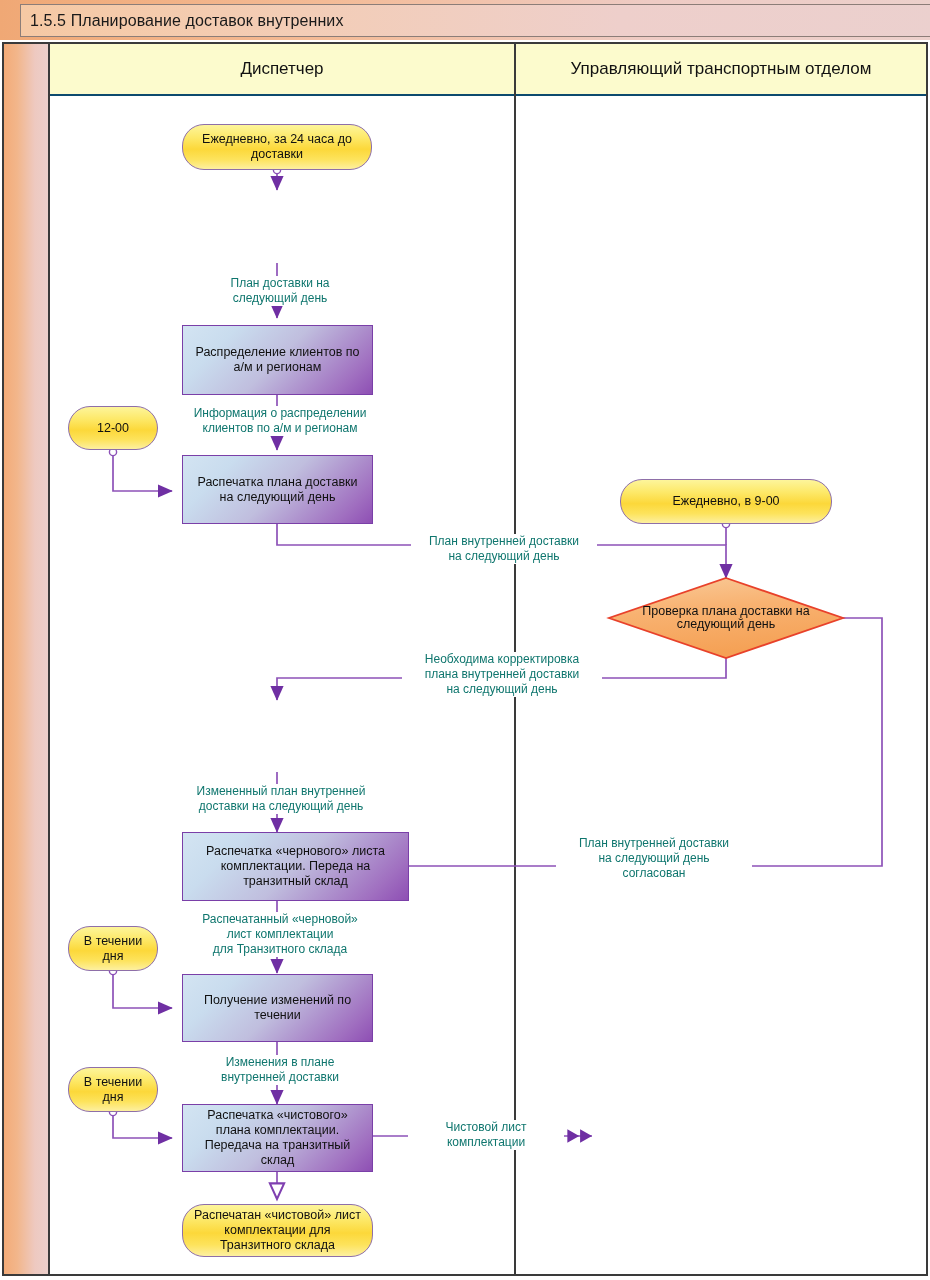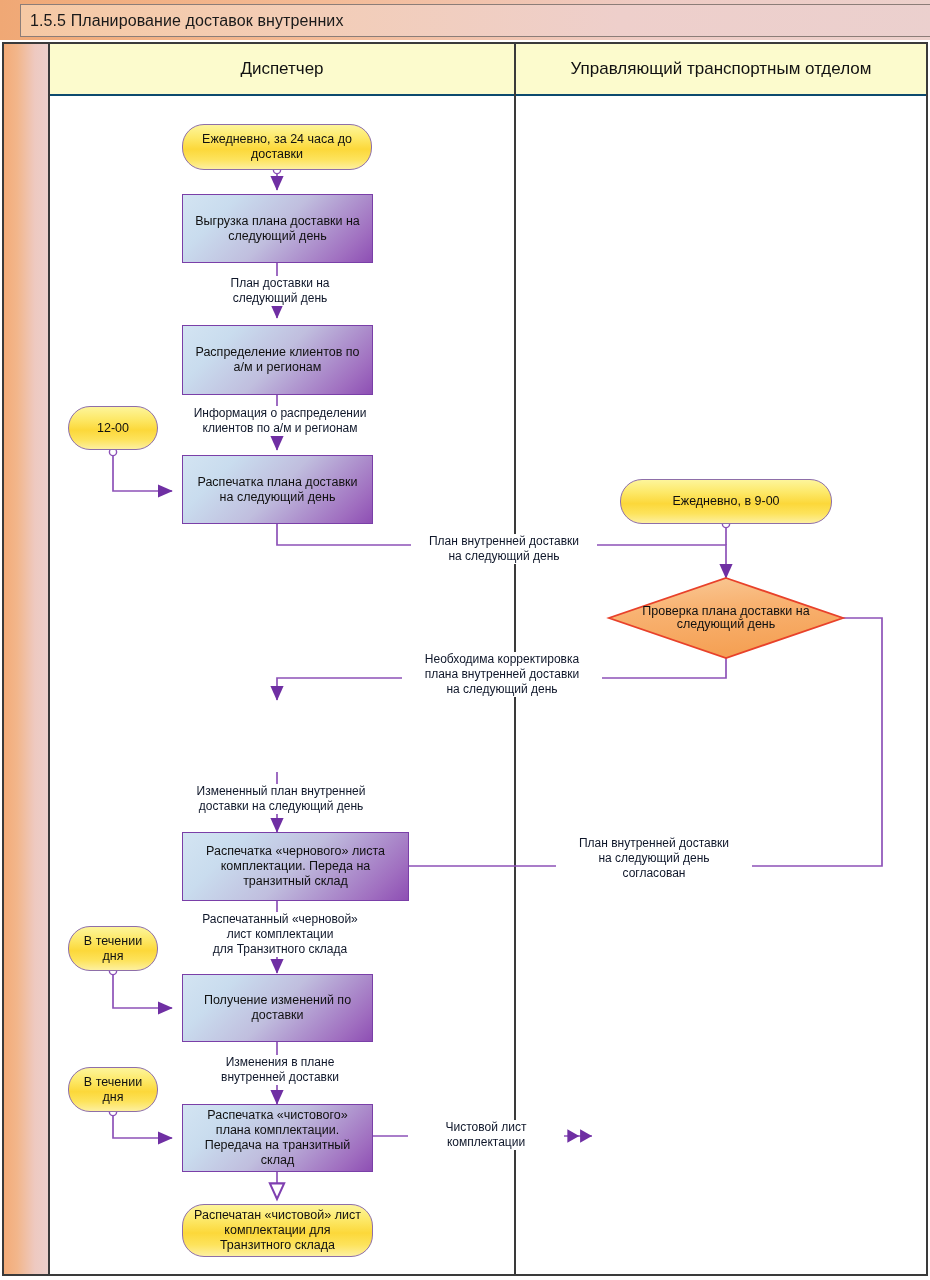--- a/index.html
+++ b/index.html
@@ -61,21 +61,21 @@
     border:1.4px solid #8e6fa8;border-radius:22px;
     font-size:12.5px;color:#101010;line-height:15px;padding:3px 8px;
   }
   .decision-wrap{position:absolute;}
   .decision-label{
     position:absolute;left:0;top:0;width:100%;height:100%;
     display:flex;align-items:center;justify-content:center;text-align:center;
     font-size:12.5px;color:#101010;line-height:13px;
   }
   .edge-label{
-    position:absolute;text-align:center;font-size:12px;color:#0f172a;line-height:15px;
+    position:absolute;text-align:center;font-size:12px;color:#0f766e;line-height:15px;
     background:#fff;padding:0 3px;white-space:pre-line;
   }
 </style>
 </head>
 <body>
 
 <div id="page">
 
   <div id="title-bar">
     <div id="title-inner">
@@ -152,23 +152,20 @@
       <path d="M277,1172 L277,1199" marker-end="url(#arw)"></path>
     </g>
 
     <polygon points="726,578 843,618 726,658 609,618" fill="url(#diaGrad)" stroke="#e8412a" stroke-width="1.8"></polygon>
   </svg>
 
   <div class="node event" style="left:182px;top:124px;width:190px;height:46px;">
     <span>Ежедневно, за 24 часа до доставки</span>
   </div>
 
-  <div class="node proc" style="left:182px;top:194px;width:191px;height:69px;">
-    <span>Выгрузка плана доставки на следующий день</span>
-  </div>
 
   <div class="node proc" style="left:182px;top:325px;width:191px;height:70px;">
     <span>Распределение клиентов по а/м и регионам</span>
   </div>
 
   <div class="node event" style="left:68px;top:406px;width:90px;height:44px;">
     <span>12-00</span>
   </div>
 
   <div class="node proc" style="left:182px;top:455px;width:191px;height:69px;">
@@ -186,21 +183,21 @@
 
   <div class="node proc" style="left:182px;top:832px;width:227px;height:69px;">
     <span>Распечатка «чернового» листа комплектации. Переда на транзитный склад</span>
   </div>
 
   <div class="node event" style="left:68px;top:926px;width:90px;height:45px;">
     <span>В течении дня</span>
   </div>
 
   <div class="node proc" style="left:182px;top:974px;width:191px;height:68px;">
-    <span>Получение изменений по доставки</span>
+    <span>Получение изменений по течении</span>
   </div>
 
   <div class="node event" style="left:68px;top:1067px;width:90px;height:45px;">
     <span>В течении дня</span>
   </div>
 
   <div class="node proc" style="left:182px;top:1104px;width:191px;height:68px;">
     <span>Распечатка «чистового» плана комплектации. Передача на транзитный склад</span>
   </div>
 

